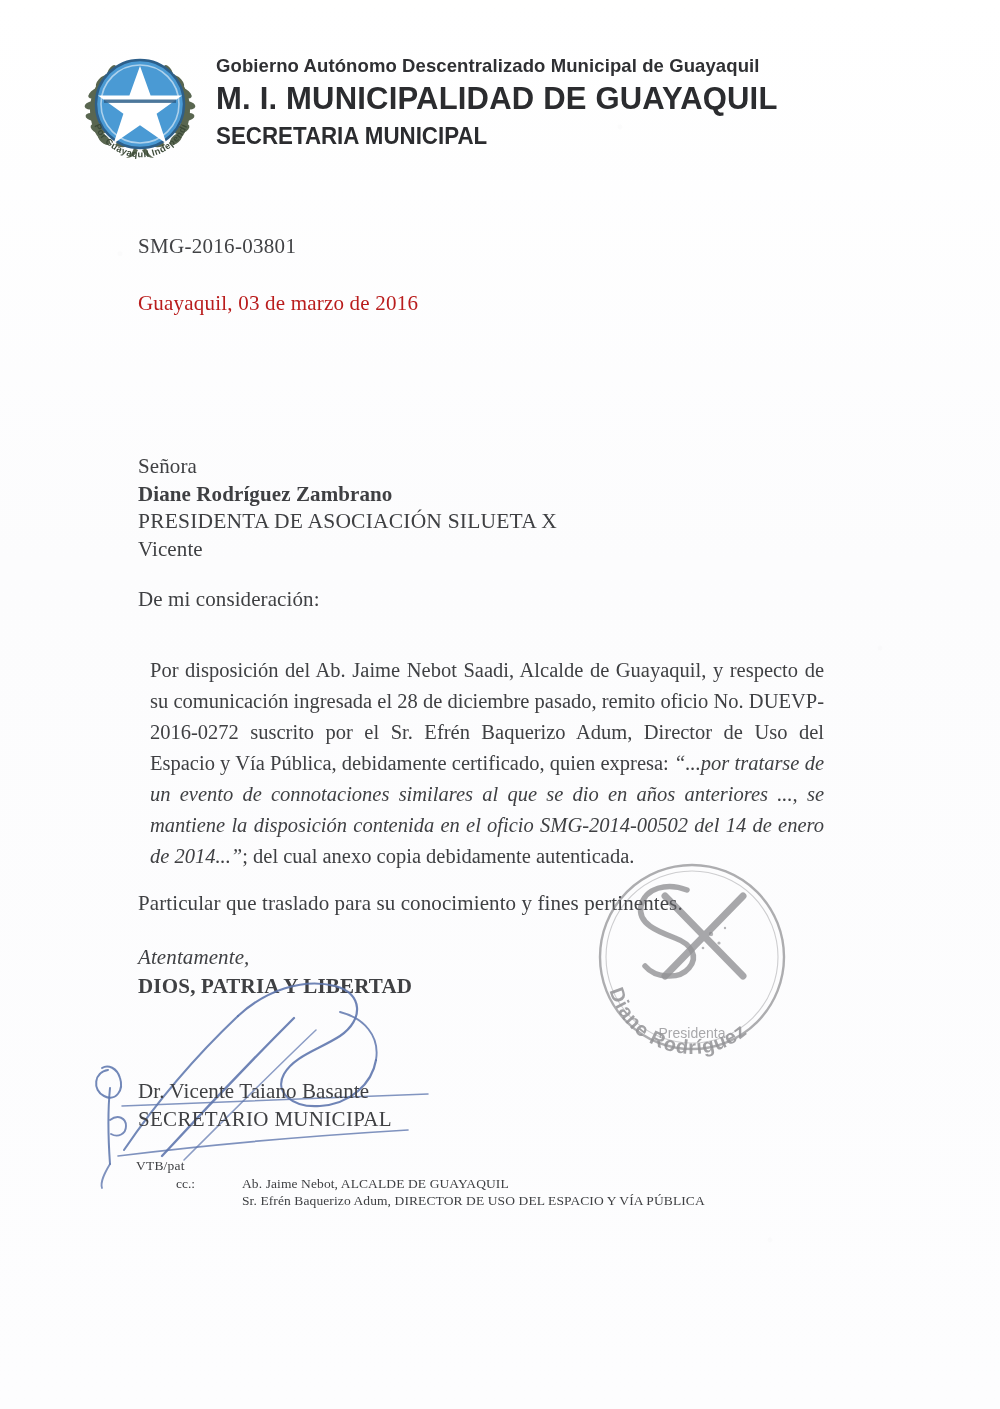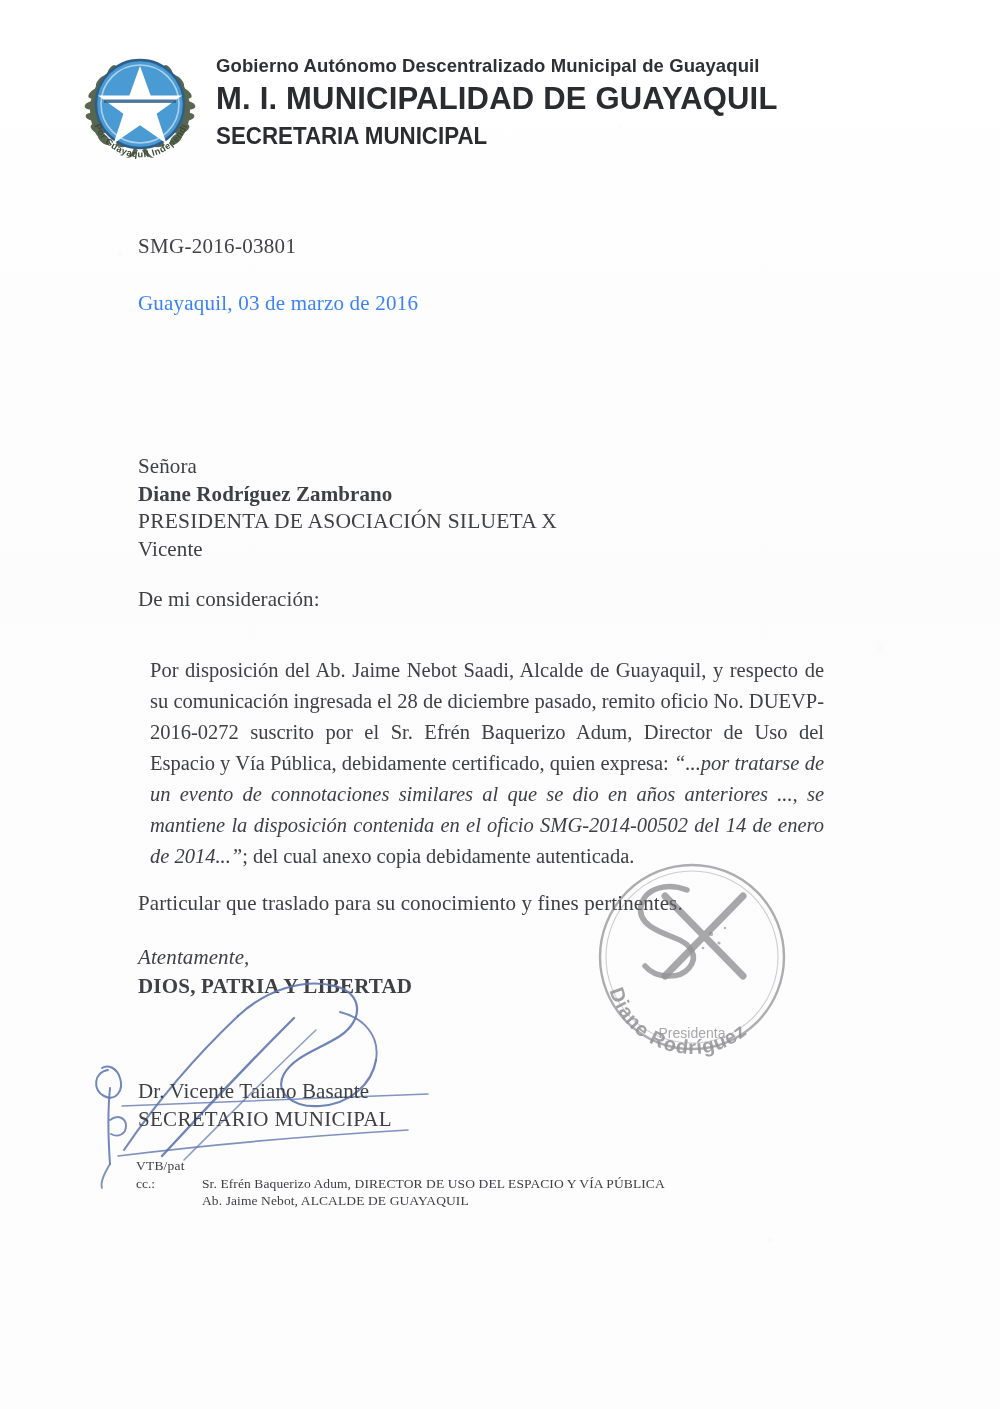--- a/index.html
+++ b/index.html
@@ -90,21 +90,21 @@
     font-size: 21px;
     letter-spacing: .3px;
     color: #414245;
   }
   .doc-place-date {
     position: absolute;
     left: 138px;
     top: 291px;
     font-size: 21px;
     letter-spacing: .2px;
-    color: #3b82f6;
+    color: #b91c1c;
   }
   .addressee {
     position: absolute;
     left: 138px;
     top: 453px;
     width: 700px;
     font-size: 21px;
     line-height: 27.5px;
     color: #3f4043;
     font-family: Liberation Serif, serif;
@@ -171,21 +171,21 @@
   .footer-block {
     position: absolute;
     left: 136px;
     top: 1157px;
     font-size: 13.5px;
     line-height: 17.5px;
     color: #3f4043;
   }
   .footer-block .initials { letter-spacing: .2px; }
   .footer-cc { display: flex; }
-  .footer-cc .cc-label { width: 66px; flex: 0 0 66px; }
+  .footer-cc .cc-label { width: 66px; flex: 0 0 66px; margin-left: 40px; }
   .footer-cc .cc-list div { white-space: nowrap; letter-spacing: .1px; }
 
   
   .ink-signature {
     position: absolute;
     left: 88px;
     top: 960px;
     width: 380px;
     height: 230px;
     pointer-events: none;
@@ -359,19 +359,19 @@
 
       <text x="109" y="190" text-anchor="middle" font-family="Liberation Sans, sans-serif" font-size="14" fill="#6a6a6e" opacity=".8">Presidenta</text>
     </svg>
   </div>
 
   <div class="footer-block">
     <div class="initials">VTB/pat</div>
     <div class="footer-cc">
       <div class="cc-label">cc.:</div>
       <div class="cc-list">
+        <div>Ab. Jaime Nebot, ALCALDE DE GUAYAQUIL</div>
         <div>Sr. Efrén Baquerizo Adum, DIRECTOR DE USO DEL ESPACIO Y VÍA PÚBLICA</div>
-        <div>Ab. Jaime Nebot, ALCALDE DE GUAYAQUIL</div>
       </div>
     </div>
   </div>
 
 </div>
 
 </body></html>

